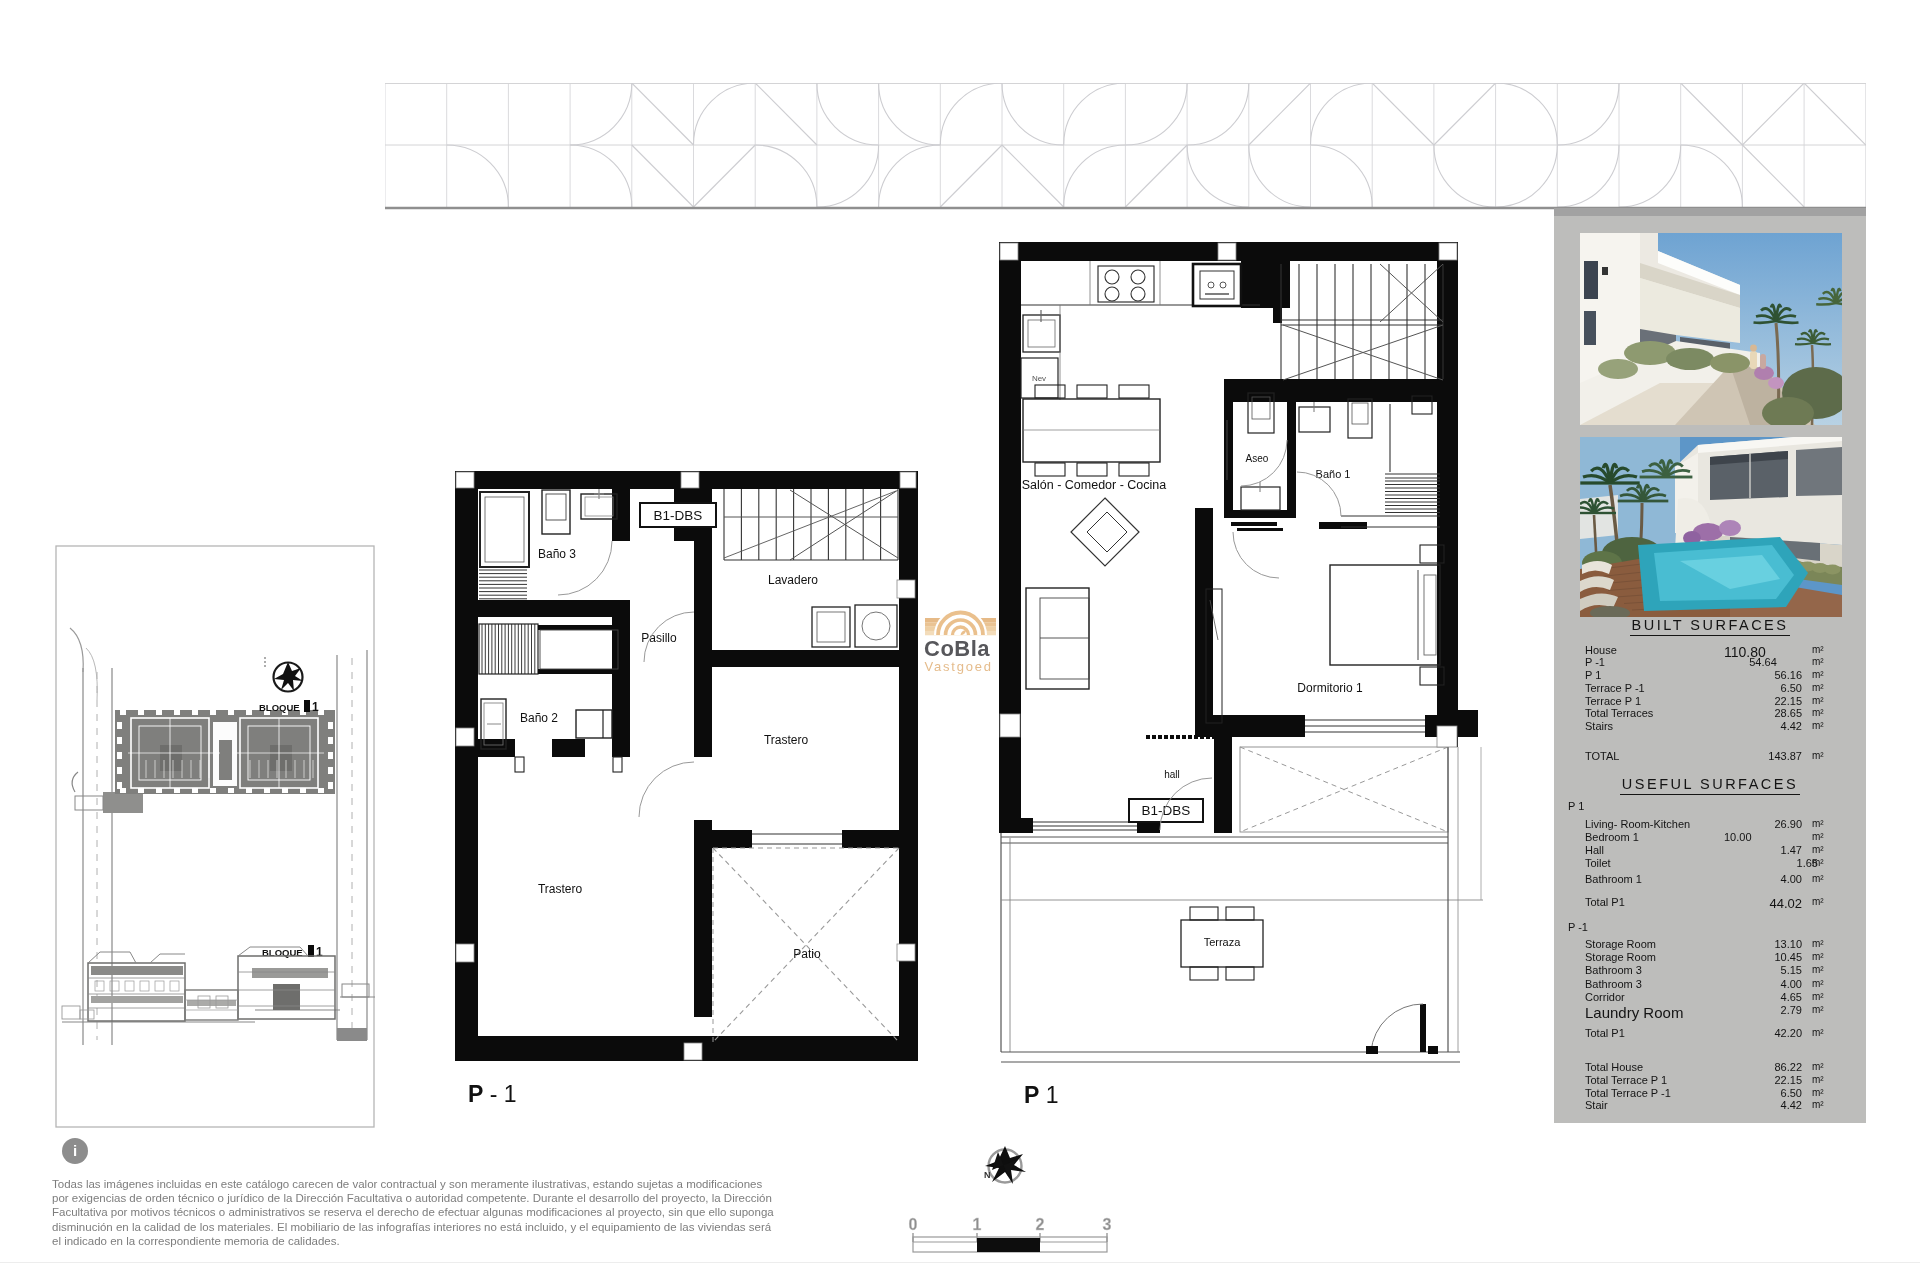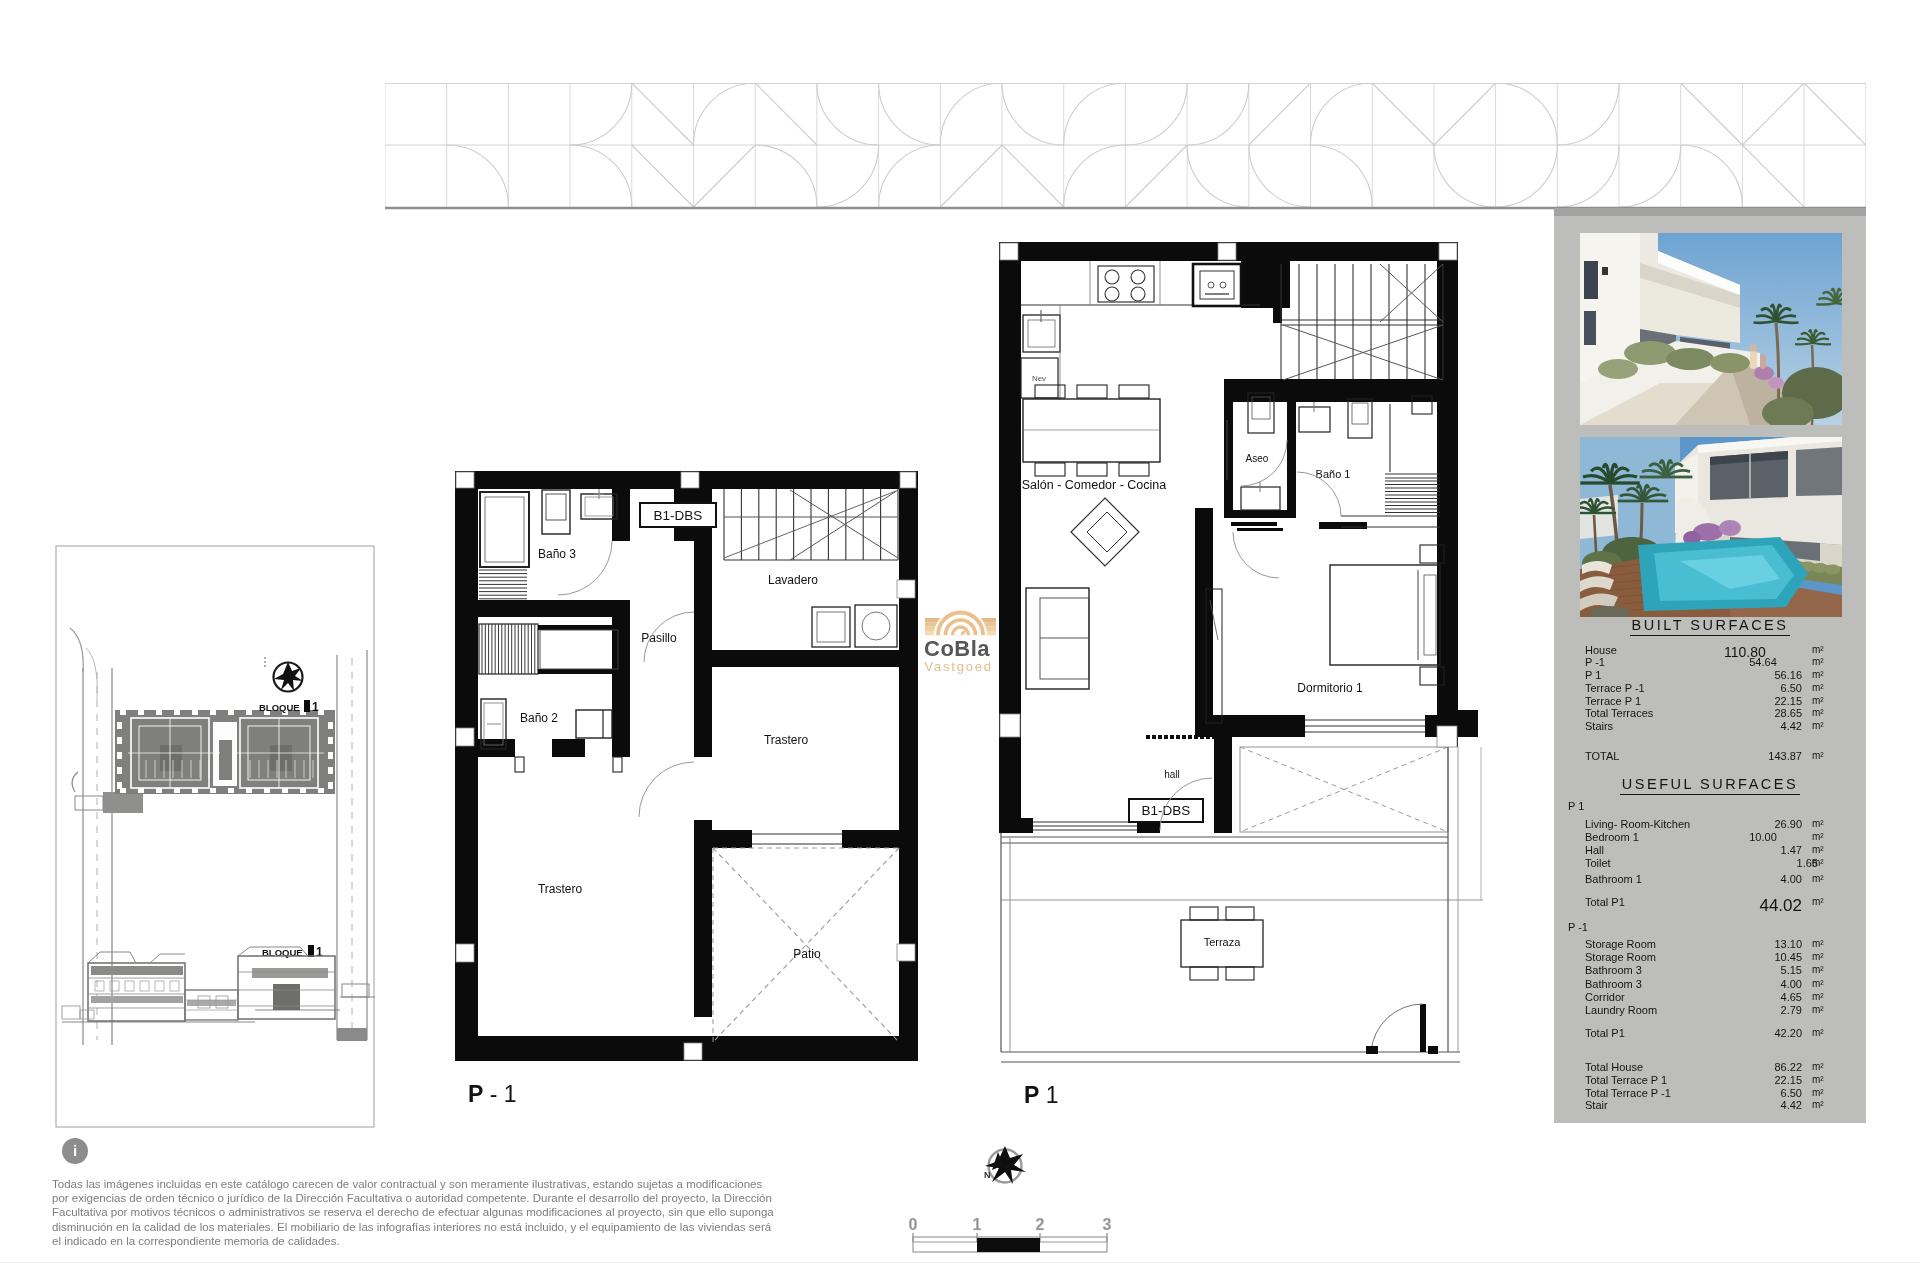--- a/index.html
+++ b/index.html
@@ -704,51 +704,51 @@
 <div style="position:absolute;left:258px;top:110px;font-size:10px;color:#141414;">m²</div>
 <div style="position:absolute;left:31px;top:140px;font-size:11px;color:#141414;">TOTAL</div>
 <div style="position:absolute;left:170px;top:140px;width:78px;text-align:right;font-size:11px;color:#141414;">143.87</div>
 <div style="position:absolute;left:258px;top:140px;font-size:10px;color:#141414;">m²</div>
 <div style="position:absolute;left:0;top:166px;width:312px;text-align:center;font-size:14.5px;letter-spacing:2.5px;color:#141414;"><span style="border-bottom:1.6px solid #141414;padding:0 2px 2px;">USEFUL  SURFACES</span></div>
 <div style="position:absolute;left:14px;top:190px;font-size:11px;color:#141414;">P 1</div>
 <div style="position:absolute;left:31px;top:208px;font-size:11px;color:#141414;">Living- Room-Kitchen</div>
 <div style="position:absolute;left:170px;top:208px;width:78px;text-align:right;font-size:11px;color:#141414;">26.90</div>
 <div style="position:absolute;left:258px;top:208px;font-size:10px;color:#141414;">m²</div>
 <div style="position:absolute;left:31px;top:221px;font-size:11px;color:#141414;">Bedroom 1</div>
-<div style="position:absolute;left:170px;top:221px;width:78px;text-align:center;font-size:11px;color:#141414;">10.00</div>
+<div style="position:absolute;left:170px;top:221px;width:78px;text-align:left;font-size:11px;color:#141414;">10.00</div>
 <div style="position:absolute;left:258px;top:221px;font-size:10px;color:#141414;">m²</div>
 <div style="position:absolute;left:31px;top:234px;font-size:11px;color:#141414;">Hall</div>
 <div style="position:absolute;left:170px;top:234px;width:78px;text-align:right;font-size:11px;color:#141414;">1.47</div>
 <div style="position:absolute;left:258px;top:234px;font-size:10px;color:#141414;">m²</div>
 <div style="position:absolute;left:31px;top:247px;font-size:11px;color:#141414;">Toilet</div>
 <div style="position:absolute;left:186px;top:247px;width:78px;text-align:right;font-size:11px;color:#141414;">1.65</div>
 <div style="position:absolute;left:258px;top:247px;font-size:10px;color:#141414;">m²</div>
 <div style="position:absolute;left:31px;top:263px;font-size:11px;color:#141414;">Bathroom 1</div>
 <div style="position:absolute;left:170px;top:263px;width:78px;text-align:right;font-size:11px;color:#141414;">4.00</div>
 <div style="position:absolute;left:258px;top:263px;font-size:10px;color:#141414;">m²</div>
 <div style="position:absolute;left:31px;top:286px;font-size:11px;color:#141414;">Total  P1</div>
-<div style="position:absolute;left:170px;top:286px;width:78px;text-align:right;font-size:17px;color:#141414;">44.02</div>
+<div style="position:absolute;left:170px;top:286px;width:78px;text-align:right;font-size:13px;color:#141414;">44.02</div>
 <div style="position:absolute;left:258px;top:286px;font-size:10px;color:#141414;">m²</div>
 <div style="position:absolute;left:14px;top:311px;font-size:11px;color:#141414;">P -1</div>
 <div style="position:absolute;left:31px;top:328px;font-size:11px;color:#141414;">Storage Room</div>
 <div style="position:absolute;left:170px;top:328px;width:78px;text-align:right;font-size:11px;color:#141414;">13.10</div>
 <div style="position:absolute;left:258px;top:328px;font-size:10px;color:#141414;">m²</div>
 <div style="position:absolute;left:31px;top:341px;font-size:11px;color:#141414;">Storage Room</div>
 <div style="position:absolute;left:170px;top:341px;width:78px;text-align:right;font-size:11px;color:#141414;">10.45</div>
 <div style="position:absolute;left:258px;top:341px;font-size:10px;color:#141414;">m²</div>
 <div style="position:absolute;left:31px;top:354px;font-size:11px;color:#141414;">Bathroom 3</div>
 <div style="position:absolute;left:170px;top:354px;width:78px;text-align:right;font-size:11px;color:#141414;">5.15</div>
 <div style="position:absolute;left:258px;top:354px;font-size:10px;color:#141414;">m²</div>
 <div style="position:absolute;left:31px;top:368px;font-size:11px;color:#141414;">Bathroom 3</div>
 <div style="position:absolute;left:170px;top:368px;width:78px;text-align:right;font-size:11px;color:#141414;">4.00</div>
 <div style="position:absolute;left:258px;top:368px;font-size:10px;color:#141414;">m²</div>
 <div style="position:absolute;left:31px;top:381px;font-size:11px;color:#141414;">Corridor</div>
 <div style="position:absolute;left:170px;top:381px;width:78px;text-align:right;font-size:11px;color:#141414;">4.65</div>
 <div style="position:absolute;left:258px;top:381px;font-size:10px;color:#141414;">m²</div>
-<div style="position:absolute;left:31px;top:394px;font-size:11px;color:#141414;">Laundry Room</div>
+<div style="position:absolute;left:31px;top:394px;font-size:15px;color:#141414;">Laundry Room</div>
 <div style="position:absolute;left:170px;top:394px;width:78px;text-align:right;font-size:11px;color:#141414;">2.79</div>
 <div style="position:absolute;left:258px;top:394px;font-size:10px;color:#141414;">m²</div>
 <div style="position:absolute;left:31px;top:417px;font-size:11px;color:#141414;">Total  P1</div>
 <div style="position:absolute;left:170px;top:417px;width:78px;text-align:right;font-size:11px;color:#141414;">42.20</div>
 <div style="position:absolute;left:258px;top:417px;font-size:10px;color:#141414;">m²</div>
 <div style="position:absolute;left:31px;top:451px;font-size:11px;color:#141414;">Total  House</div>
 <div style="position:absolute;left:170px;top:451px;width:78px;text-align:right;font-size:11px;color:#141414;">86.22</div>
 <div style="position:absolute;left:258px;top:451px;font-size:10px;color:#141414;">m²</div>
 <div style="position:absolute;left:31px;top:464px;font-size:11px;color:#141414;">Total Terrace  P 1</div>
 <div style="position:absolute;left:170px;top:464px;width:78px;text-align:right;font-size:11px;color:#141414;">22.15</div>

